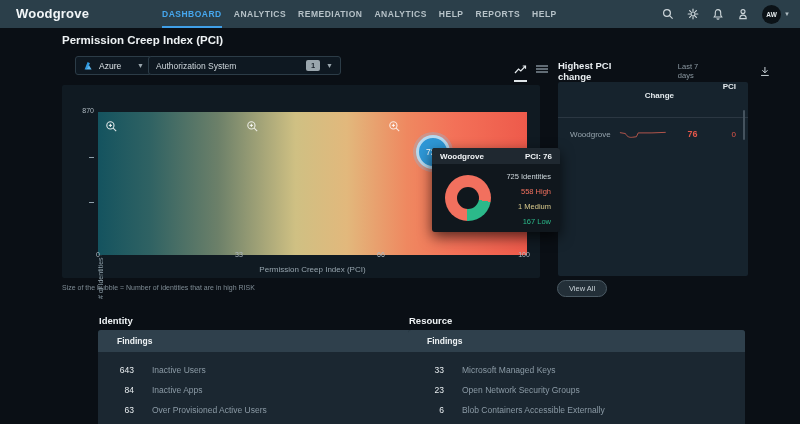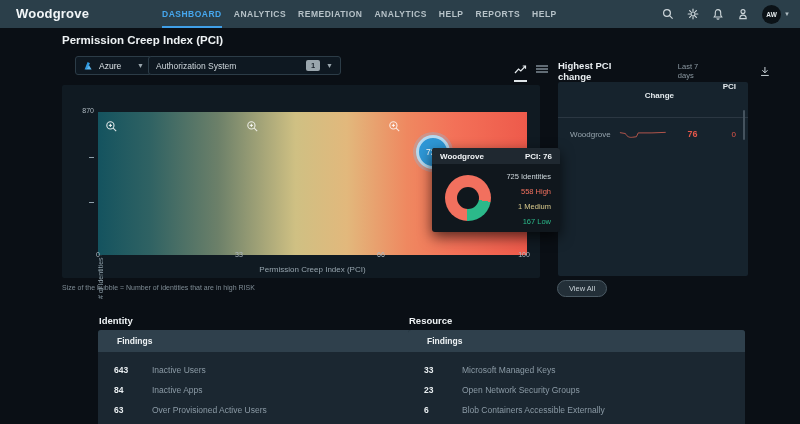--- a/index.html
+++ b/index.html
@@ -78,21 +78,21 @@
   .view-all { position:absolute; left:557px; top:280px; background:#232f38; border:1px solid #4b5a64; border-radius:9px;
               color:#c9d2d8; font-size:7.5px; padding:3px 11px; font-family:"Liberation Sans", sans-serif; cursor:pointer; }
 
   
   .sec-title { position:absolute; top:315px; font-size:9.5px; font-weight:bold; color:#eef2f4; }
   .findings-card { position:absolute; top:330px; width:337px; height:110px; background:#1b2731; border-radius:3px 3px 0 0; }
   .f-head { height:22px; background:#2f404c; border-radius:3px 3px 0 0; display:flex; align-items:center; padding:0 19px; }
   .f-head span { font-size:8.5px; font-weight:bold; color:#eef2f4; }
   .f-rows { padding:8px 0 0 16px; }
   .f-row { display:flex; align-items:center; height:20px; cursor:pointer; }
-  .f-num { width:20px; text-align:left; font-size:8.5px; font-weight:bold; color:#e9eef1; }
+  .f-num { width:20px; text-align:right; font-size:8.5px; font-weight:normal; color:#e9eef1; }
   .f-label { margin-left:6px; font-size:8.5px; color:#8b9aa5;padding-left:12px; }
   .left-sec { left:62px;margin-left:36px; } .right-sec { left:408px; }
   .sec-title.left-sec { left:63px; } .sec-title.right-sec { left:409px; }
 </style>
 </head>
 <body>
 
 <div class="frame">
 
   <header class="topbar">

